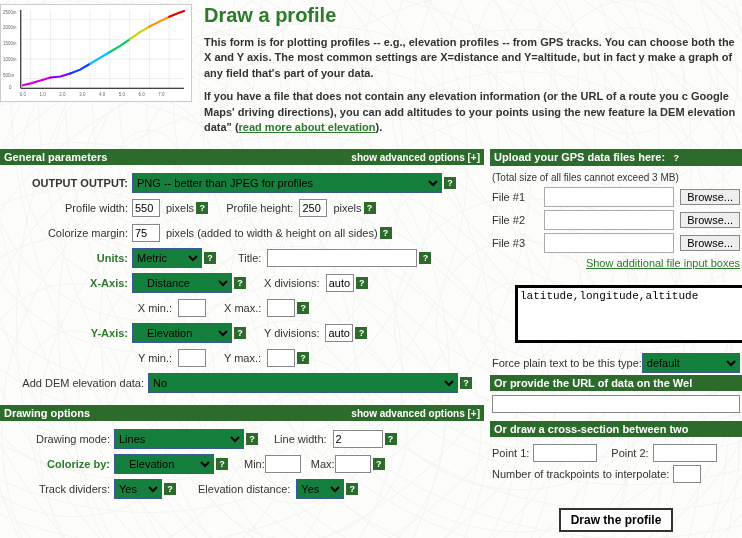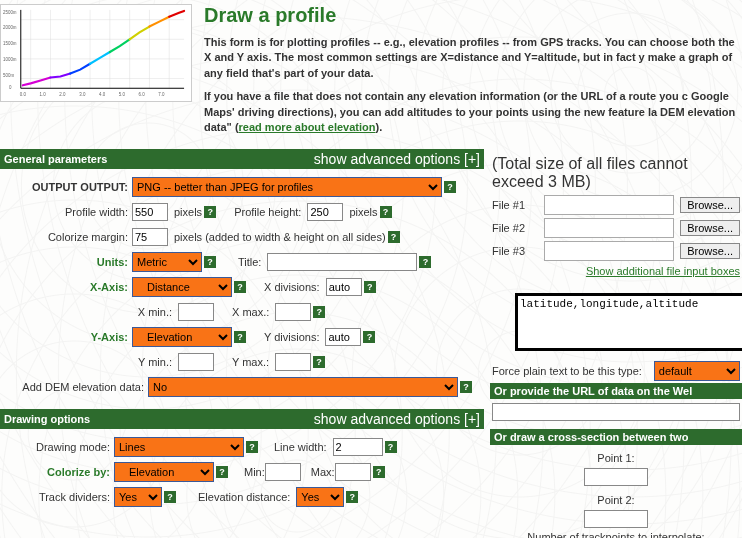--- a/index.html
+++ b/index.html
@@ -47,21 +47,21 @@
 .bar {
   background: #2d6b2d;
   color: #fff;
   font-size: 11px;
   font-weight: bold;
   padding: 2px 4px;
   display: flex;
   justify-content: space-between;
   align-items: center;
 }
-.bar-right { font-weight: normal; font-size: 14px; }
+.bar-right { font-weight: bold; font-size: 10px; }
 .bar-right a { color: #fff; text-decoration: none; cursor: pointer; }
 .help-icon {
   display: inline-block;
   width: 12px; height: 12px;
   background: #2d6b2d;
   color: #fff;
   font-size: 9px;
   font-weight: bold;
   text-align: center;
   line-height: 12px;
@@ -69,32 +69,32 @@
   vertical-align: middle;
   margin: 0 2px;
 }
 .section { padding: 4px 2px 8px 2px; }
 .row { display: flex; align-items: center; margin: 3px 0; min-height: 22px; }
 .lbl { text-align: right; padding-right: 4px; display: inline-block; }
 .lbl140 { width: 130px; }
 .lbl-bold { font-weight: bold; }
 .lbl-green { color: #2a7a2a; font-weight: bold; }
 input[type=text] { font-size: 11px; padding: 1px 2px; border: 1px solid #888; height: 18px; }
-select { font-size: 11px; border: 1px solid #3b5998; background: #f97316; height: 20px; }
+select { font-size: 11px; border: 1px solid #3b5998; background: #15803d; height: 20px; }
 textarea { font-size: 11px; font-family: Liberation Mono, monospace; padding: 2px; border: 3px solid #000000; width: 100%; margin-left: 23px; }
-.w40 { width: 36px; }
+.w40 { width: 28px; }
 .w100 { width: 100px; padding-left: 10px; }
 .w310 { width: 310px; }
 .file-row { display: flex; align-items: center; margin: 3px 0; gap: 6px; }
 .file-lbl { width: 46px; }
 .file-path { flex: 1; background: #fff; border: 1px solid #aaa; height: 20px; }
 .browse-btn { font-size: 11px; padding: 1px 6px; border: 1px solid #888; background: #eee; cursor: pointer; }
 .link-green { color: #2a7a2a; text-decoration: underline; cursor: pointer; text-align: right; display: block; margin: 4px 0; }
-.subtext { font-size: 16px; color: #333; margin: 2px 0 4px 0; }
-.point-row { display: flex; align-items: center; gap: 4px; margin: 3px 0; flex-direction: column; }
+.subtext { font-size: 10px; color: #333; margin: 2px 0 4px 0; }
+.point-row { display: flex; align-items: center; gap: 4px; margin: 3px 0; }
 .draw-btn {
   font-size: 12px; font-weight: bold;
   padding: 3px 10px;
   border: 2px solid #333;
   background: #fff;
   cursor: pointer;
   display: block;
   margin: 14px auto 6px auto;
 }
 .sp { display: inline-block; width: 6px; }
@@ -284,20 +284,23 @@
         <span style="width:20px"></span>
         <span>Elevation distance:</span>
         <span class="sp"></span>
         <select style="width:48px"><option>Yes</option></select>
         <span class="help-icon">?</span>
       </div>
     </div>
   </div>
 
   <div class="right">
+    <div class="bar">
+      <span><span>Upload your GPS data files here:</span> <span class="help-icon">?</span></span>
+    </div>
     <div class="section">
       <div class="subtext">(Total size of all files cannot exceed 3 MB)</div>
       <div class="file-row">
         <span class="file-lbl">File #1</span>
         <div class="file-path"></div>
         <button class="browse-btn">Browse...</button>
       </div>
       <div class="file-row">
         <span class="file-lbl">File #2</span>
         <div class="file-path"></div>
@@ -307,21 +310,21 @@
         <span class="file-lbl">File #3</span>
         <div class="file-path"></div>
         <button class="browse-btn">Browse...</button>
       </div>
       <a class="link-green">Show additional file input boxes</a>
     </div>
 
     <div class="section">
       <textarea rows="4" style="">latitude,longitude,altitude</textarea>
     </div>
-    <div style="padding:0 2px 2px 2px;display:flex;align-items:center;gap:12px">
+    <div style="padding:0 2px 2px 2px;display:flex;align-items:center;gap:0">
       <span>Force plain text to be this type:</span>
       <select style="flex:1"><option>default</option></select>
     </div>
 
     <div class="bar">
       <span>Or provide the URL of data on the Wel</span>
     </div>
     <div class="section">
       <input type="text" style="width: 100%;" value="">
     </div>

